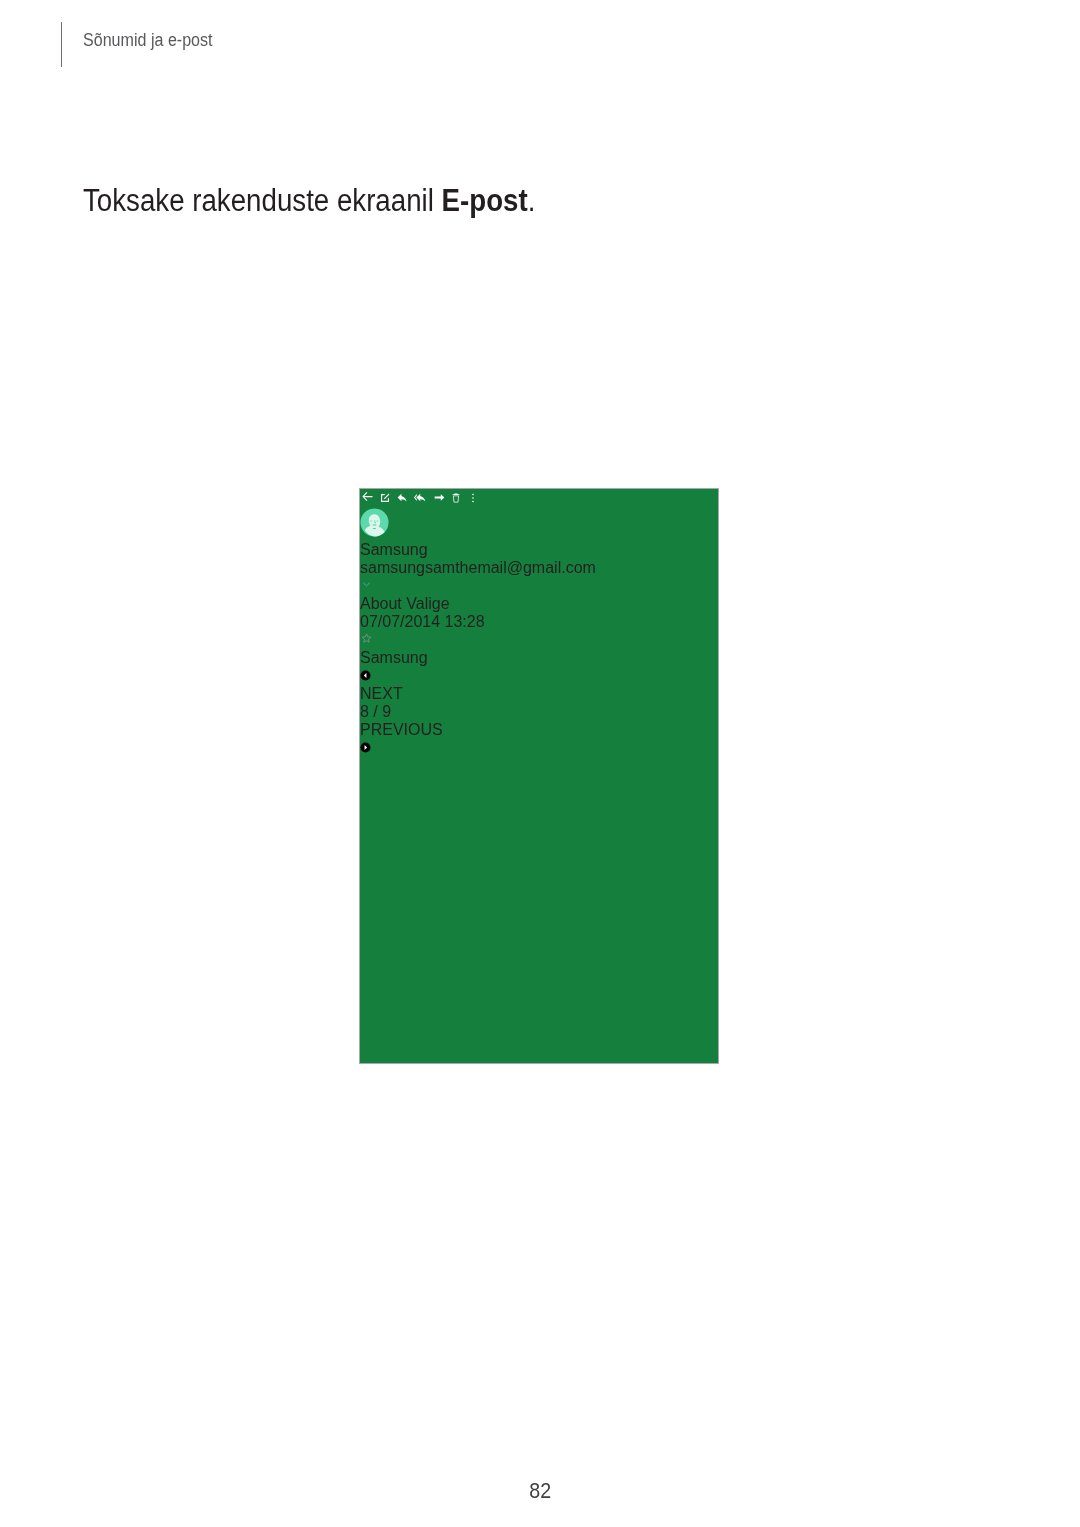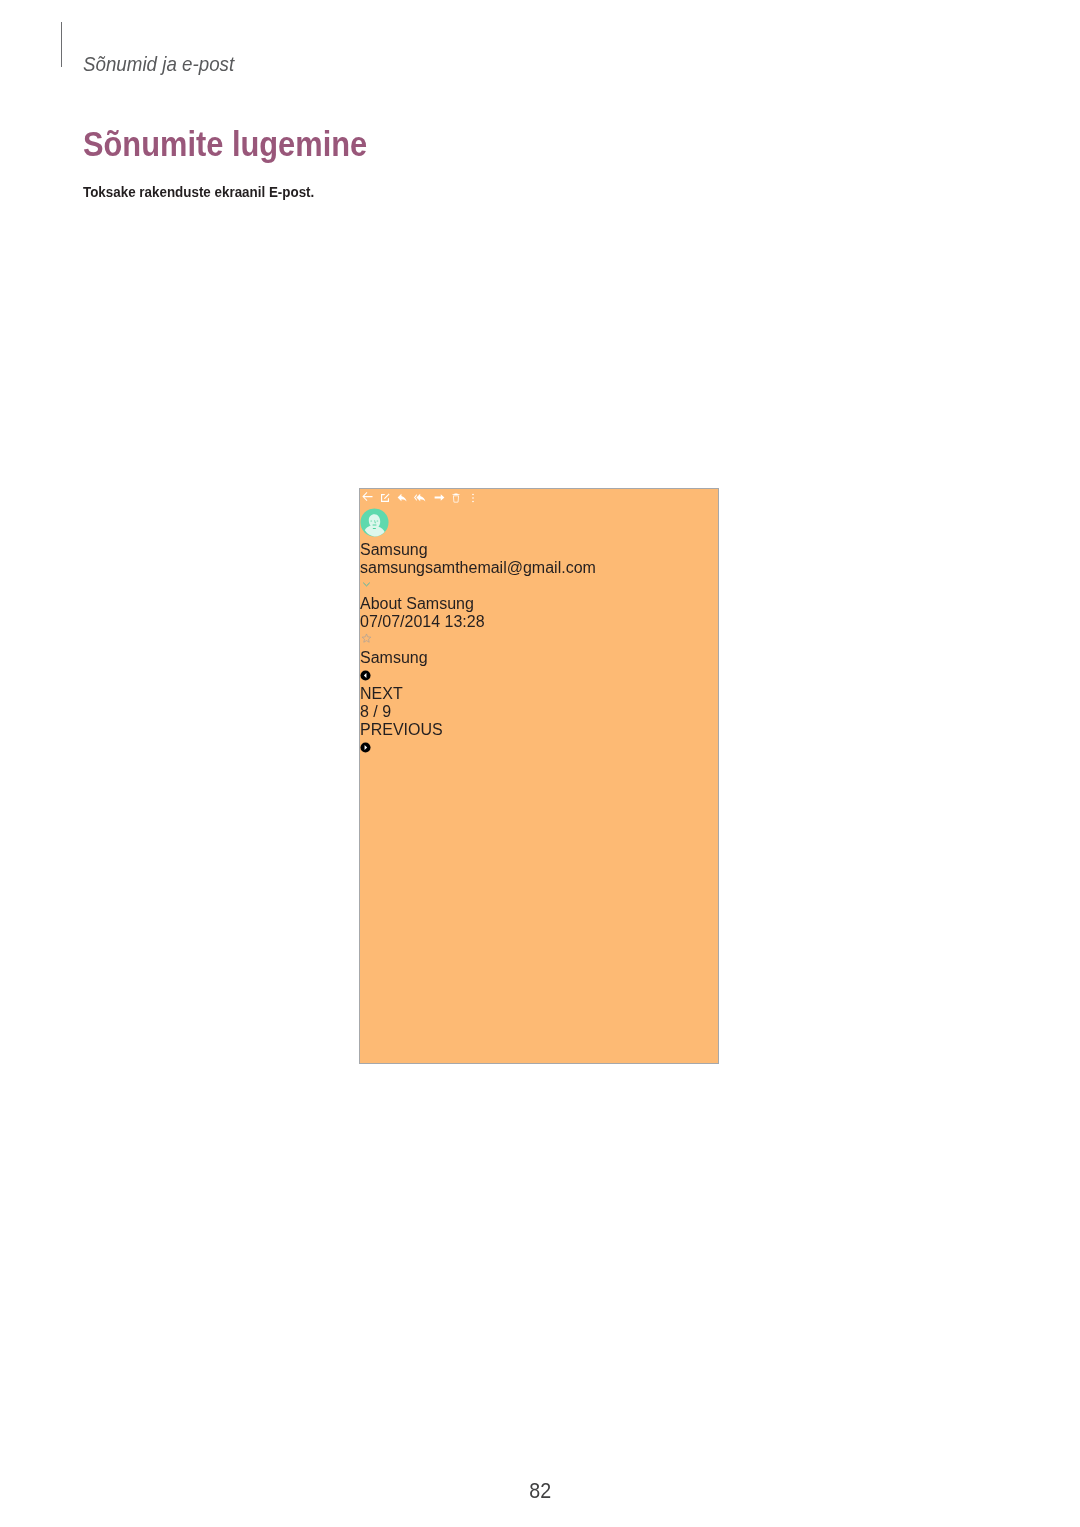--- a/index.html
+++ b/index.html
@@ -8,40 +8,39 @@
        font-family:"Liberation Sans",sans-serif;color:#231f20;
        -webkit-font-smoothing:antialiased;position:relative;overflow:hidden;}
   .page{position:absolute;left:0;top:0;width:1080px;height:1527px;}
 
   
   .nar{display:inline-block;transform:scaleX(.893);transform-origin:left center;
        white-space:nowrap;}
 
   
   .hdr-rule{position:absolute;left:61px;top:22px;width:1.4px;height:45px;background:#6d6e71;}
-  .hdr-txt{position:absolute;left:83px;top:52px;font-size:21px;color:#58595b;font-style:italic;}
+  .hdr-txt{position:absolute;left:83px;top:30px;font-size:18px;color:#58595b;}
 
   
   .title{position:absolute;left:83px;top:125px;font-size:34.5px;
          font-weight:bold;color:#99577a;}
-  .p{position:absolute;left:83px;font-size:15px;color:#231f20;font-weight:bold;}
+  .p{position:absolute;left:83px;font-size:31px;color:#231f20;}
 
   
   .shot{position:absolute;left:359px;top:488px;width:360px;height:576px;
-        background:#fdba74;border:1px solid #a6a8ab;box-sizing:border-box;overflow:hidden;}
+        background:#15803d;border:1px solid #a6a8ab;box-sizing:border-box;overflow:hidden;}
 </style>
 </head>
 <body>
 
 <div class="page">
 
   <div class="hdr-rule"></div>
   <div class="hdr-txt"><span class="nar">Sõnumid ja e-post</span></div>
 
-  <div class="title"><span class="nar">Sõnumite lugemine</span></div>
 
   <div class="p" style="top:183px"><span class="nar"><span>Toksake rakenduste ekraanil </span><b>E-post</b><span>.</span></span></div>
 
 
 
   <div class="shot">
 
     
     <div class="dv-bar">
       <svg class="dv-back" viewBox="0 0 24 24" width="15" height="15">
@@ -84,21 +83,21 @@
         </svg>
     </div>
     <div class="dv-name">Samsung</div>
     <div class="dv-email">samsungsamthemail@gmail.com</div>
     <svg class="dv-chev" viewBox="0 0 24 24" width="13" height="13">
         <path d="M6.5 9.2 12 14.6l5.5-5.4" fill="none" stroke="#35b8b0" stroke-width="1.7" stroke-linecap="round"></path>
       </svg>
 
     <div class="dv-sep"></div>
 
-    <div class="dv-subject">About Samsung</div>
+    <div class="dv-subject">About Valige</div>
     <div class="dv-date">07/07/2014  13:28</div>
     <svg class="dv-star" viewBox="0 0 24 24" width="13" height="13">
         <path d="M12 3.6 14.4 9l5.6.5-4.3 3.8 1.3 5.6L12 15.9l-5 3 1.3-5.6L4 9.5 9.6 9z" fill="none" stroke="#9b9da0" stroke-width="1.1" stroke-linejoin="round"></path>
       </svg>
 
     
     <div class="dv-tab-ul"></div>
 
     <div class="dv-body">Samsung</div>
 

